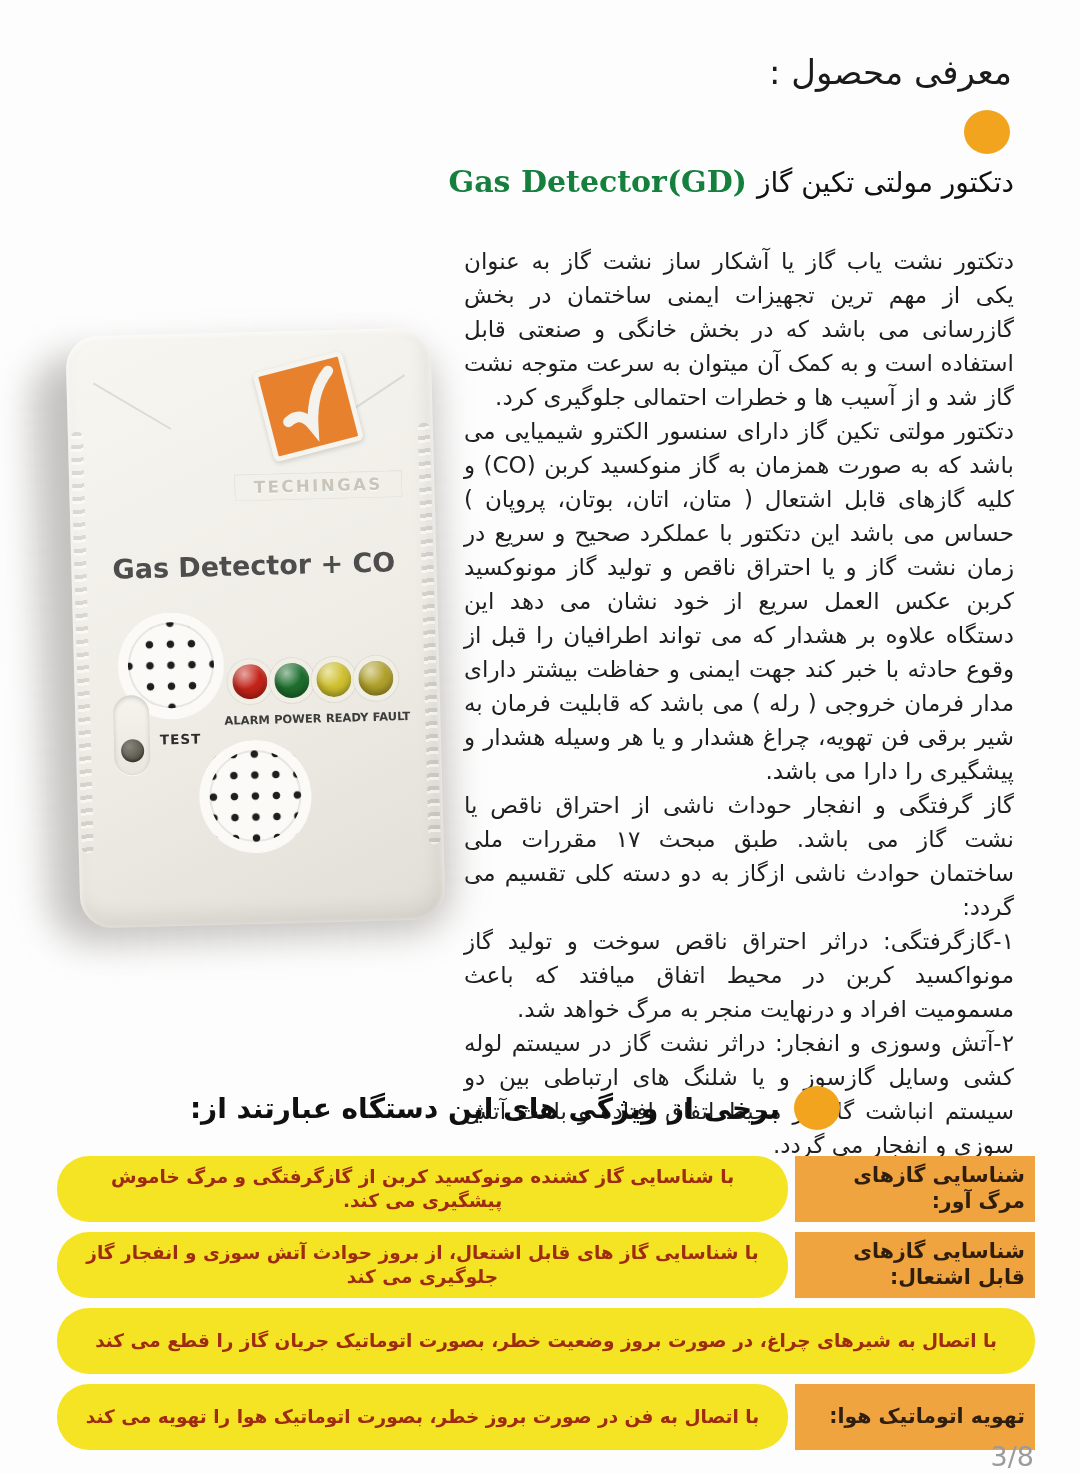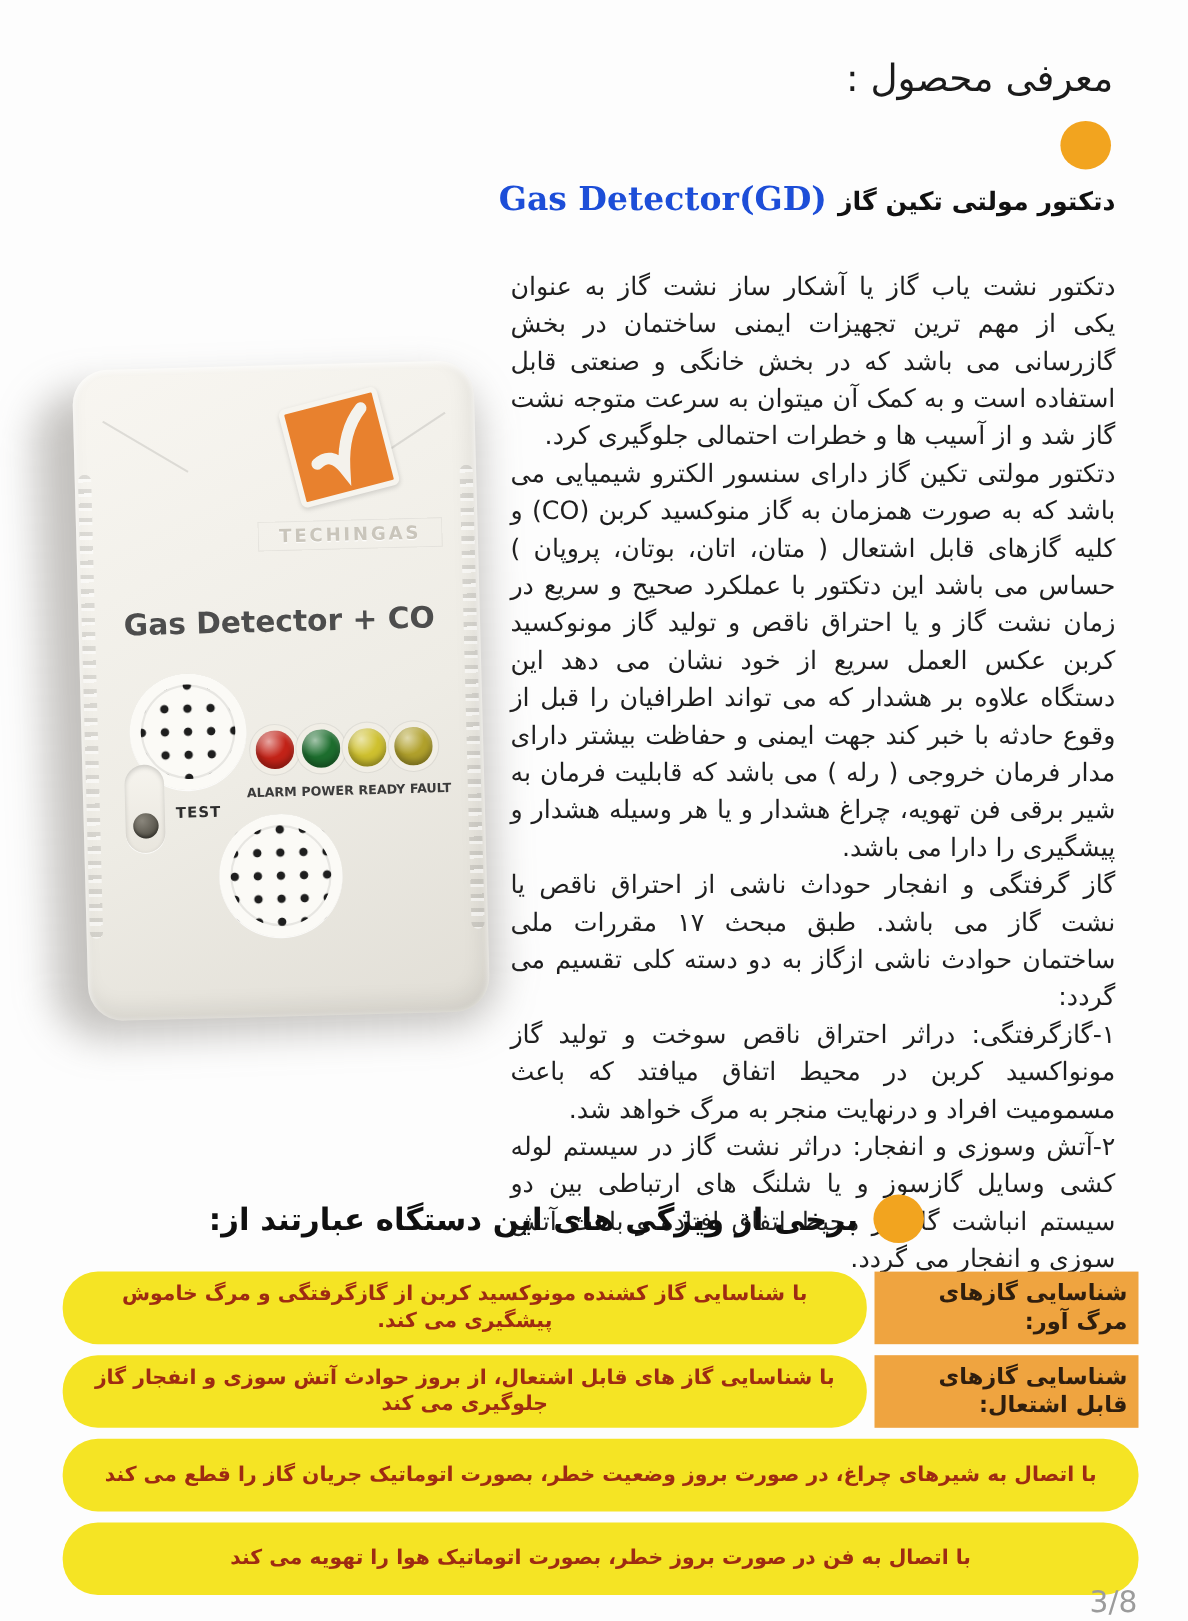--- a/index.html
+++ b/index.html
@@ -7,22 +7,22 @@
               font-family:"DejaVu Sans", sans-serif; }
   .page { position:relative; width:1080px; height:1474px; background:#fdfdfd; }
 
   
   .section-heading { position:absolute; top:52px; right:68px; direction:rtl;
     font-size:34px; color:#1b1b1b; }
   .bullet { width:46px; height:44px; border-radius:50%; background:#F2A41F; }
   .bullet-top { position:absolute; top:110px; right:70px; }
   .title-row { position:absolute; top:164px; right:66px; display:flex;
     align-items:baseline; gap:10px; }
-  .title-en { font-family:"DejaVu Serif", serif; font-weight:bold; font-size:30px; color:#1d4ed8;text-align:center; }
-  .title-fa { font-weight:bold; font-size:23px; color:#111; direction:rtl; }
+  .title-en { font-family:"DejaVu Serif", serif; font-weight:bold; font-size:30px; color:#15803d;text-align:center; }
+  .title-fa { font-weight:normal; font-size:28px; color:#111; direction:rtl; }
 
   
   .intro { position:absolute; top:244px; left:464px; right:66px; direction:rtl;
     text-align:justify; font-size:23px; line-height:34px; color:#1f1f1f; }
   .intro p { margin:0; }
 
   
   .photo { position:absolute; left:55px; top:330px; width:405px; height:612px; }
   .device-shadow { position:absolute; left:-14px; top:20px; width:402px; height:588px;
     border-radius:44px; background:rgba(100,95,88,0.38); filter:blur(18px);
@@ -169,18 +169,19 @@
       <div class="feature-desc">با شناسایی گاز کشنده مونوکسید کربن از گازگرفتگی و مرگ خاموش پیشگیری می کند.</div>
     </div>
     <div class="feature-row">
       <div class="feature-label">شناسایی گازهای قابل اشتعال:</div>
       <div class="feature-desc">با شناسایی گاز های قابل اشتعال، از بروز حوادث آتش سوزی و انفجار گاز جلوگیری می کند</div>
     </div>
     <div class="feature-row">
       <div class="feature-desc">با اتصال به شیرهای چراغ، در صورت بروز وضعیت خطر، بصورت اتوماتیک جریان گاز را قطع  می کند</div>
     </div>
     <div class="feature-row">
+      <div class="feature-label">تهویه اتوماتیک هوا:</div>
       <div class="feature-desc">با اتصال به فن در صورت بروز خطر، بصورت اتوماتیک هوا را تهویه می کند</div>
     </div>
   </div>
 
   <div class="page-number">3/8</div>
 </div>
 
 </body></html>

